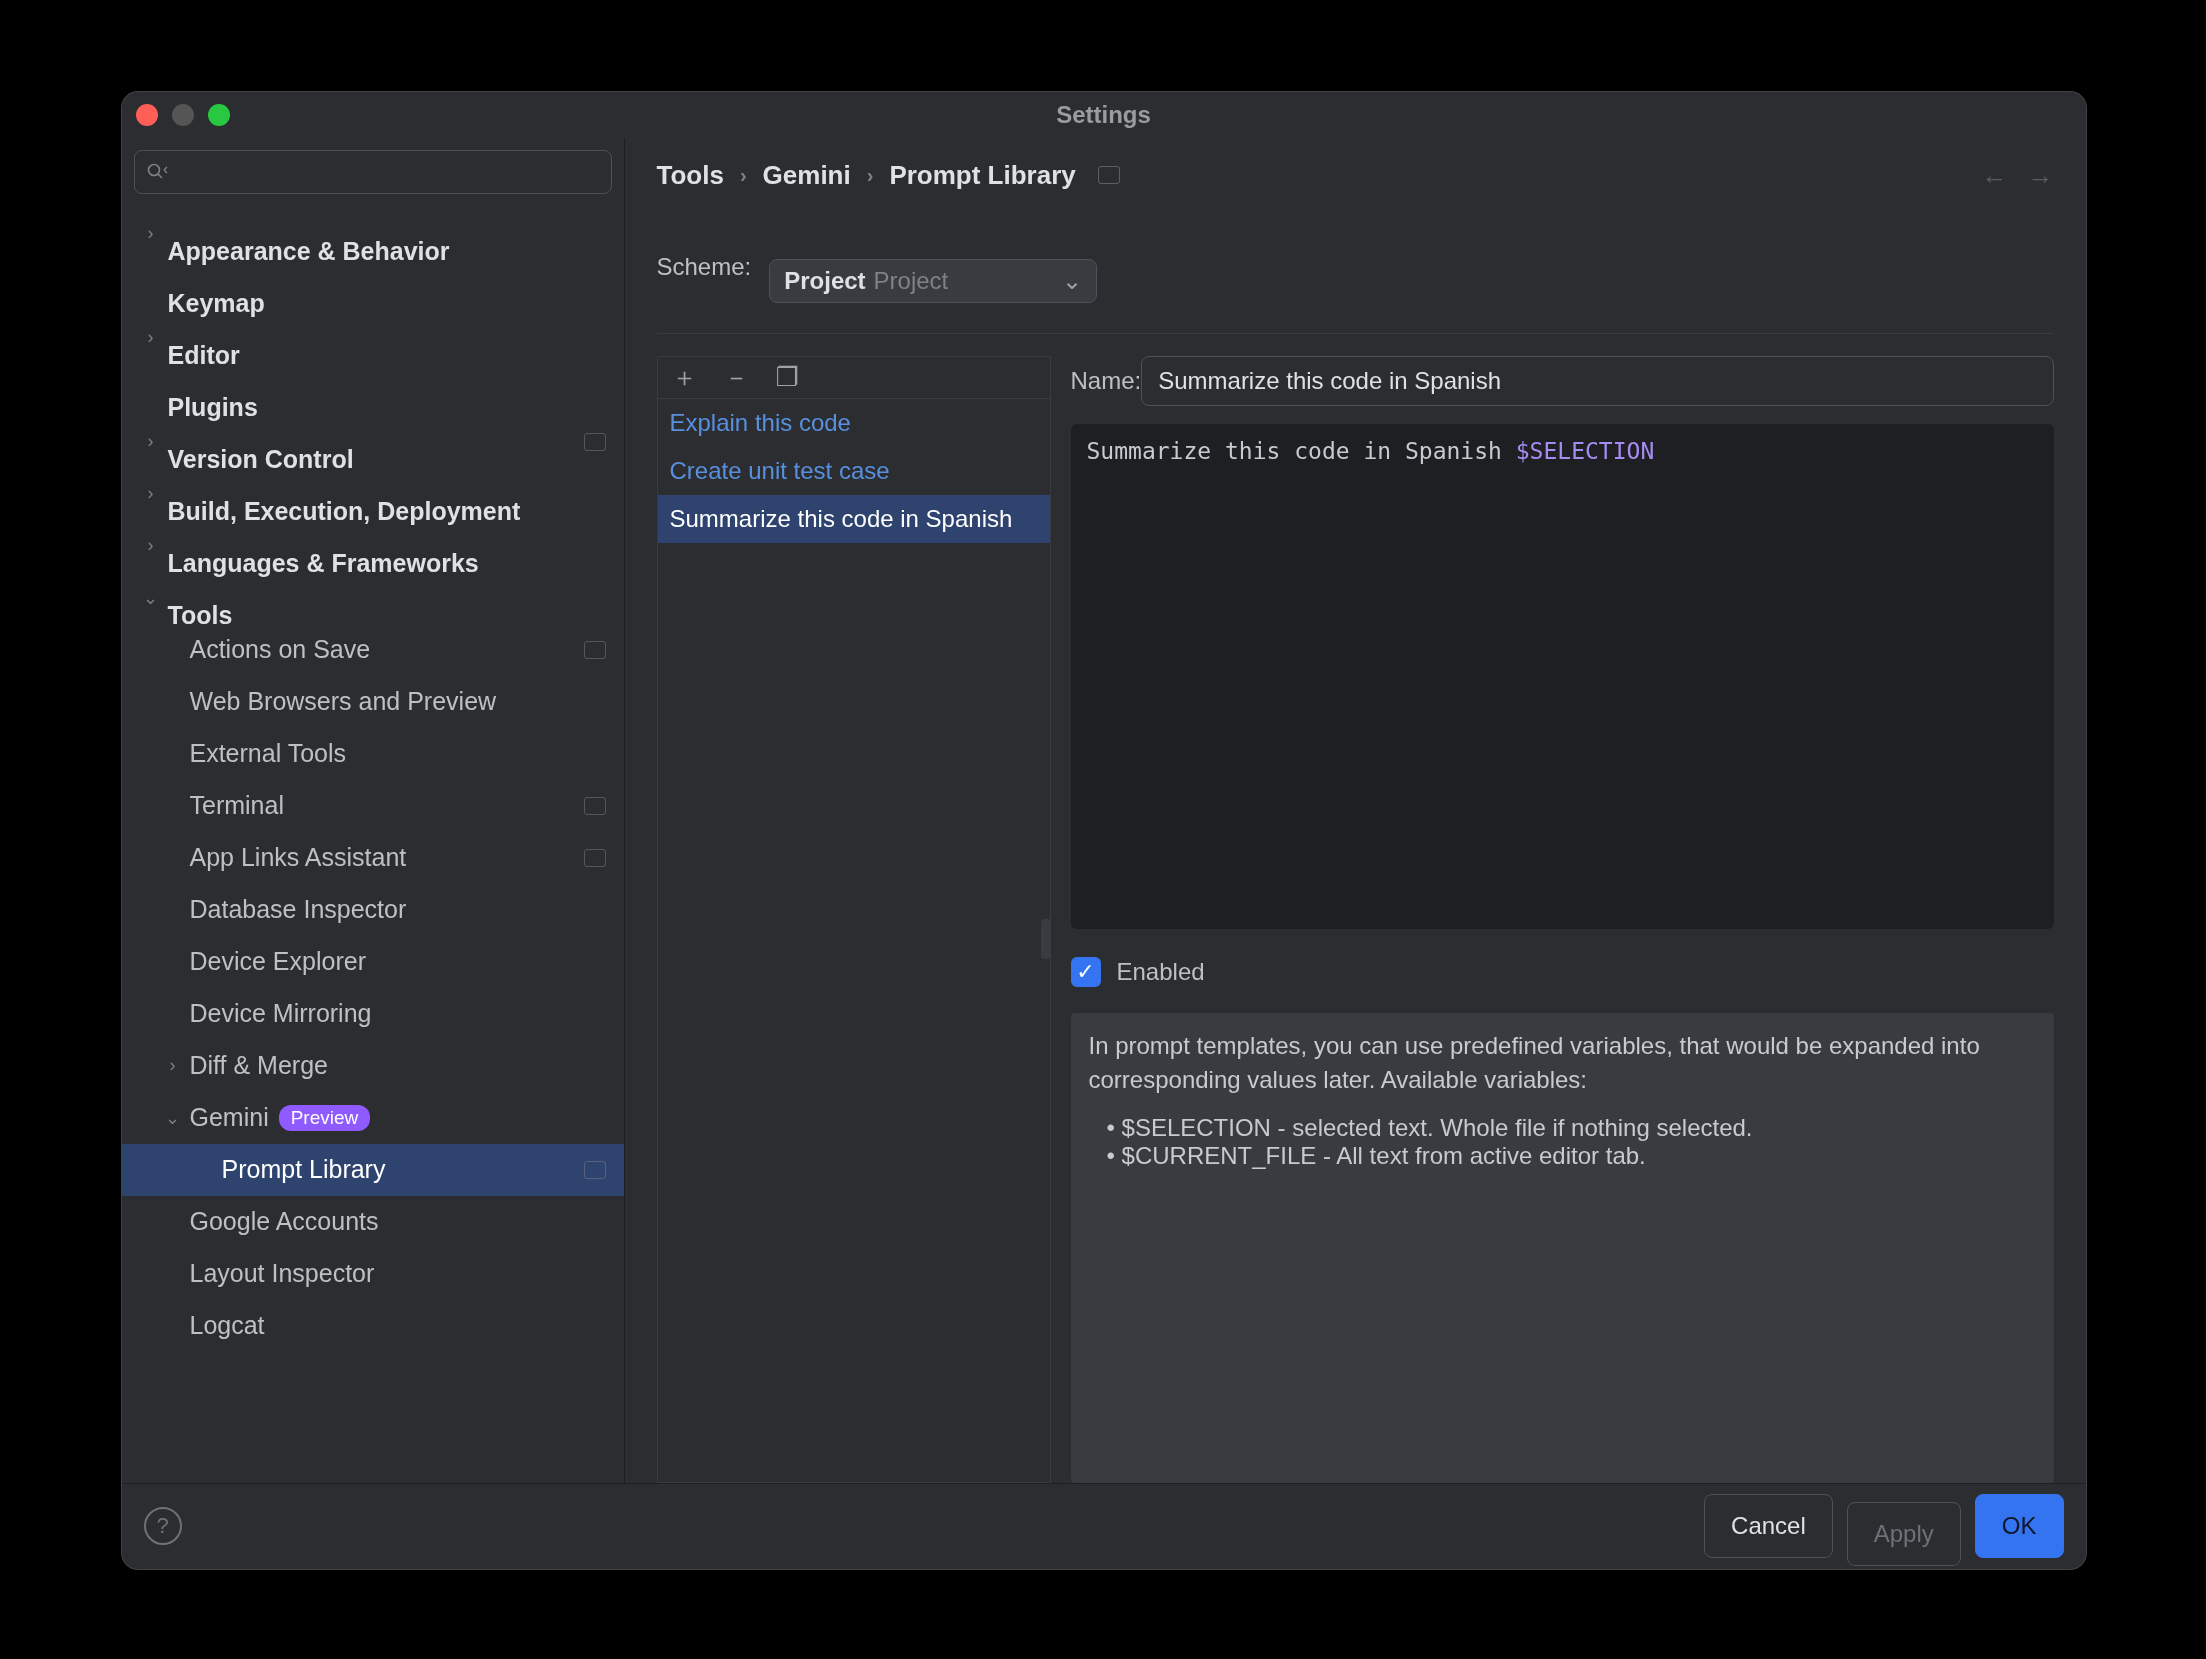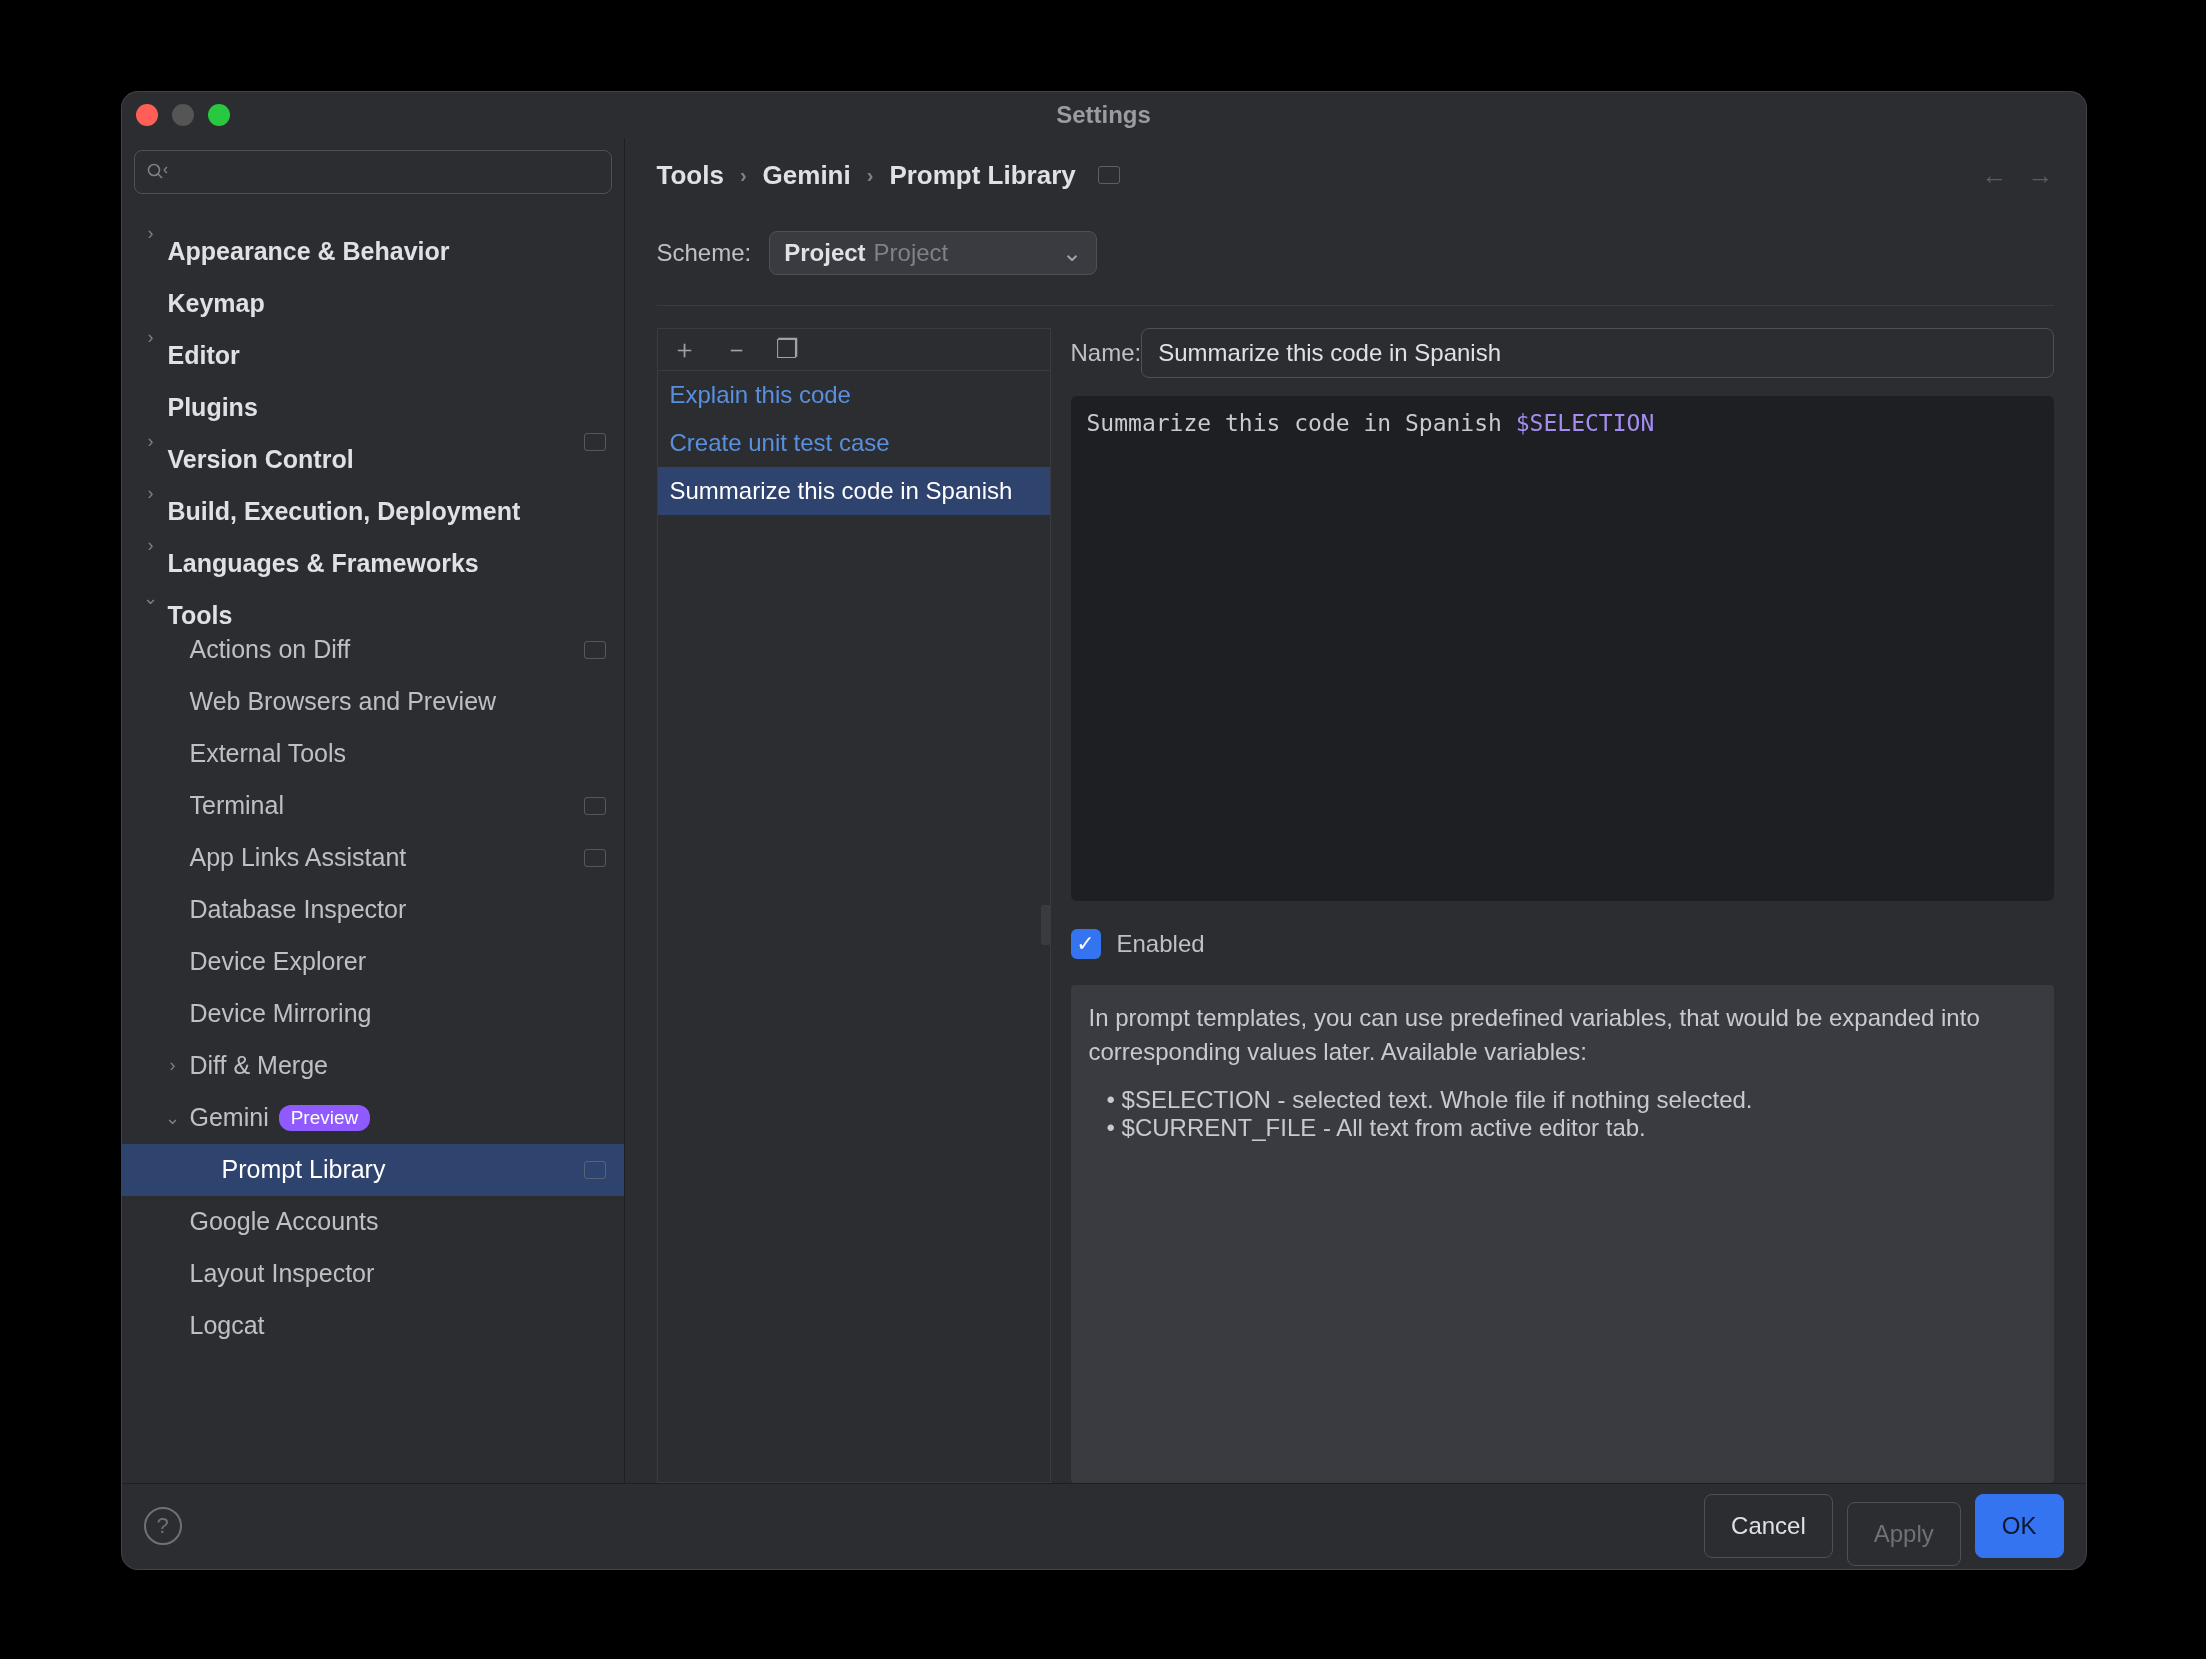--- a/index.html
+++ b/index.html
@@ -160,20 +160,21 @@
 .scheme-dd {
   background: #393b40;
   border: 1px solid #4f5155;
   border-radius: 8px;
   height: 44px;
   width: 328px;
   display: flex;
   align-items: center;
   padding: 0 14px;
   gap: 8px;
+  margin-top: 28px;
 }
 .scheme-dd .primary { color: #dfe1e5; font-weight: 600; }
 .scheme-dd .secondary { color: #808186; }
 .scheme-dd .chev-d {
   margin-left: auto;
   color: #a0a1a5;
 }
 .content-row {
   display: flex;
   gap: 20px;
@@ -356,21 +357,21 @@
           </div>
           <div class="node l1 bold">
             <span class="chev">›</span>
             <span class="lbl">Languages &amp; Frameworks</span>
           </div>
           <div class="node l1 bold">
             <span class="chev">⌄</span>
             <span class="lbl">Tools</span>
           </div>
           <div class="node l2">
-            <span class="lbl">Actions on Diff</span>
+            <span class="lbl">Actions on Save</span>
             <span class="proj-ic"></span>
           </div>
           <div class="node l2">
             <span class="lbl">Web Browsers and Preview</span>
           </div>
           <div class="node l2">
             <span class="lbl">External Tools</span>
           </div>
           <div class="node l2">
             <span class="lbl">Terminal</span>

